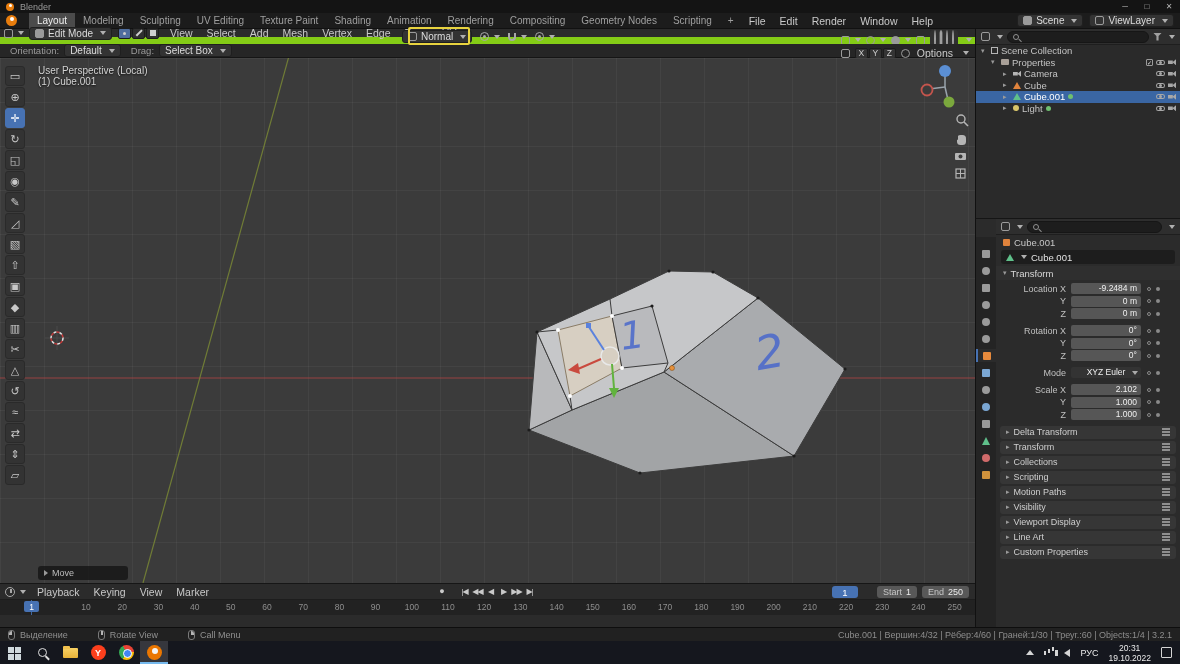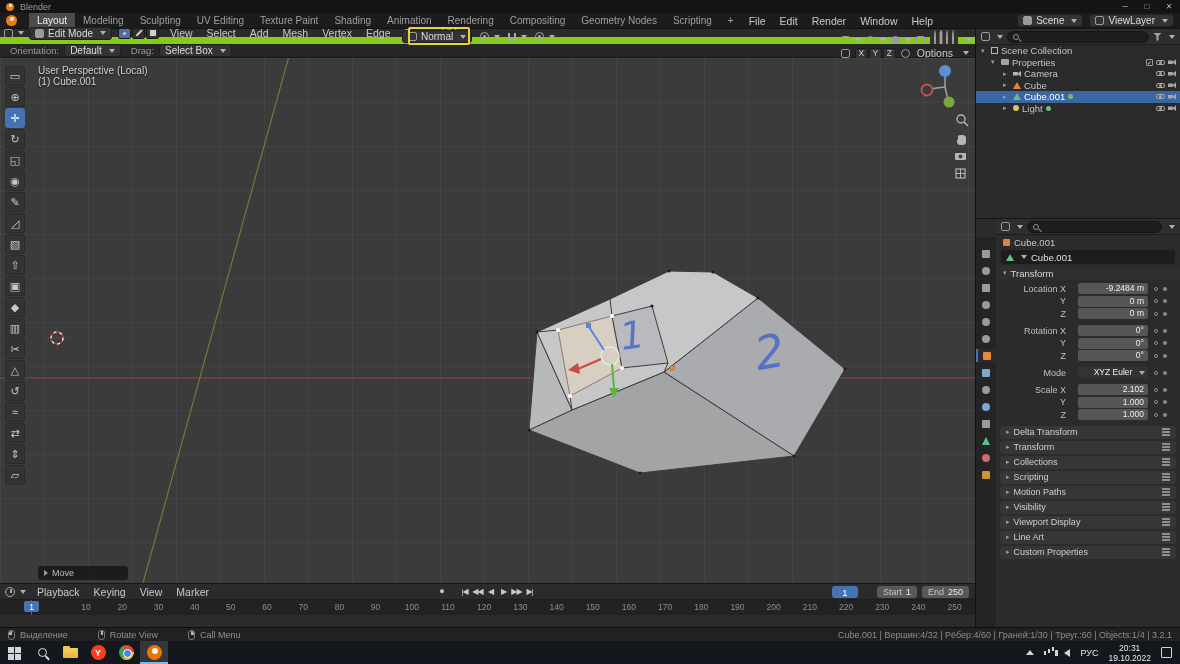--- a/index.html
+++ b/index.html
@@ -127,21 +127,21 @@
   .pt-shape.ci{width:8px;height:8px;background:var(--c);border-radius:50%;}
   .pt-shape.tr{width:0;height:0;border-left:4px solid transparent;border-right:4px solid transparent;border-bottom:8px solid var(--c);}
   #p-main { position:absolute;left:20px;right:0;top:0;bottom:0;}
   .p-crumb { height:14px;display:flex;align-items:center;gap:4px;padding:0 7px;font-size:9.5px;color:#c8c8c8;}
   .crumb-ico{width:7px;height:7px;background:#e0833c;border-radius:1px;flex:none;}
   .p-name { margin:1px 5px;height:14px;background:#1d1d1d;border-radius:3px;display:flex;align-items:center;gap:4px;padding:0 5px;font-size:9.5px;color:#e2e2e2;}
   .p-panel-header{height:14px;display:flex;align-items:center;gap:4px;padding:0 7px;font-size:9.5px;color:#d8d8d8;background:#2f2f2f;margin-top:2px;}
   .p-rows{padding:3px 5px 2px 8px;}
   .p-row{display:flex;align-items:center;height:11px;margin-bottom:1.5px;}
   .p-row.gap{margin-top:6px;}
-  .p-label{width:62px;text-align:right;font-size:9px;color:#c0c0c0;margin-right:12px;flex:none;}
+  .p-label{width:62px;text-align:right;font-size:9px;color:#c0c0c0;margin-right:5px;flex:none;}
   .p-field{width:70px;height:11px;background:#565656;border-radius:2px;font-size:8.5px;color:#f0f0f0;
     text-align:right;padding:0 4px;line-height:11px;flex:none;}
   .p-row.drop .p-field{background:#333333;text-align:center;position:relative;}
   .p-row.drop .p-field::after{content:"";position:absolute;right:3px;top:4px;width:0;height:0;
     border-left:3px solid transparent;border-right:3px solid transparent;border-top:4px solid #aaa;}
   .p-dec{width:4px;height:4px;border:1px solid #8a8a8a;border-radius:50%;margin-left:6px;flex:none;}
   .p-dec2{width:4px;height:4px;background:#8a8a8a;border-radius:50%;margin-left:5px;flex:none;}
   .p-sec{height:13px;margin:2px 4px 0 4px;background:#363636;border-radius:3px;display:flex;align-items:center;
     gap:4px;padding:0 6px;font-size:9px;color:#cfcfcf;}
   .p-sec .sp{flex:1;}

